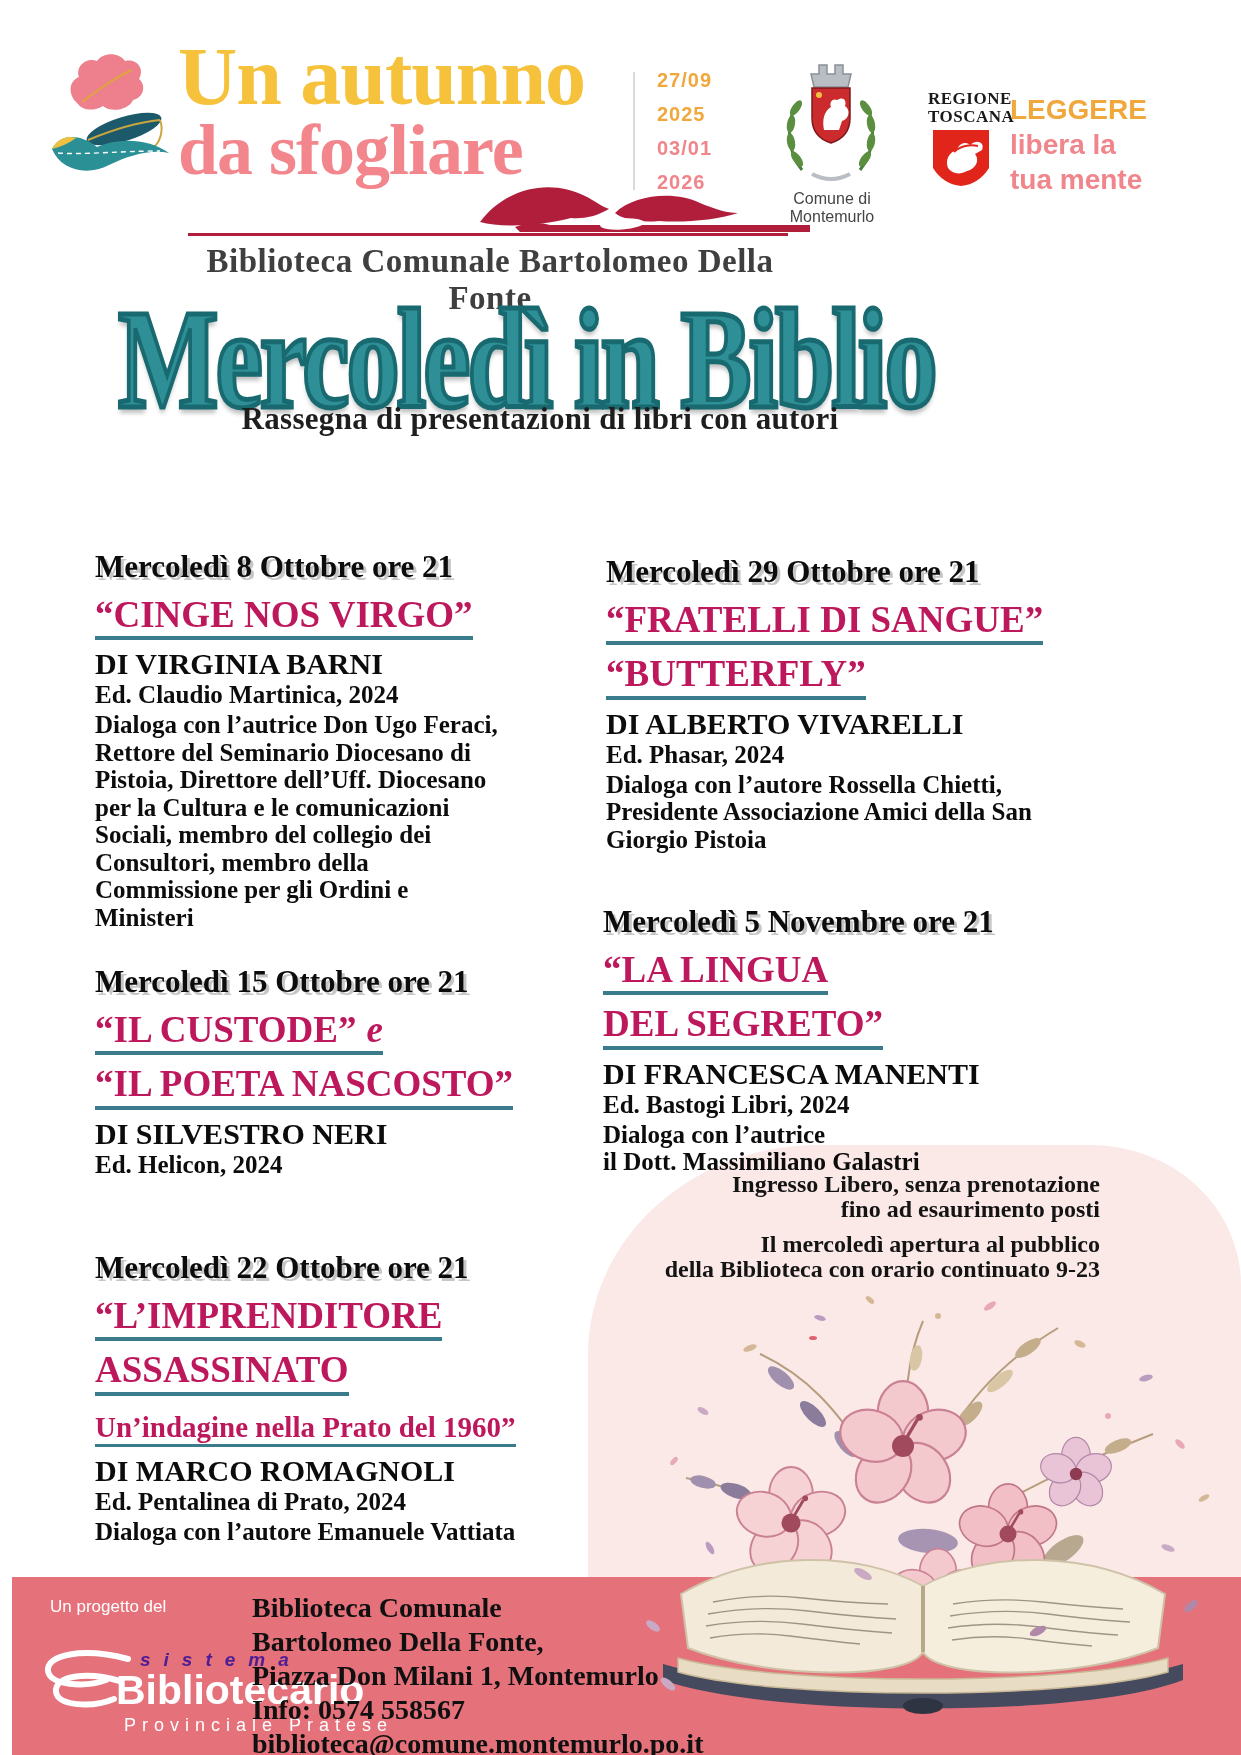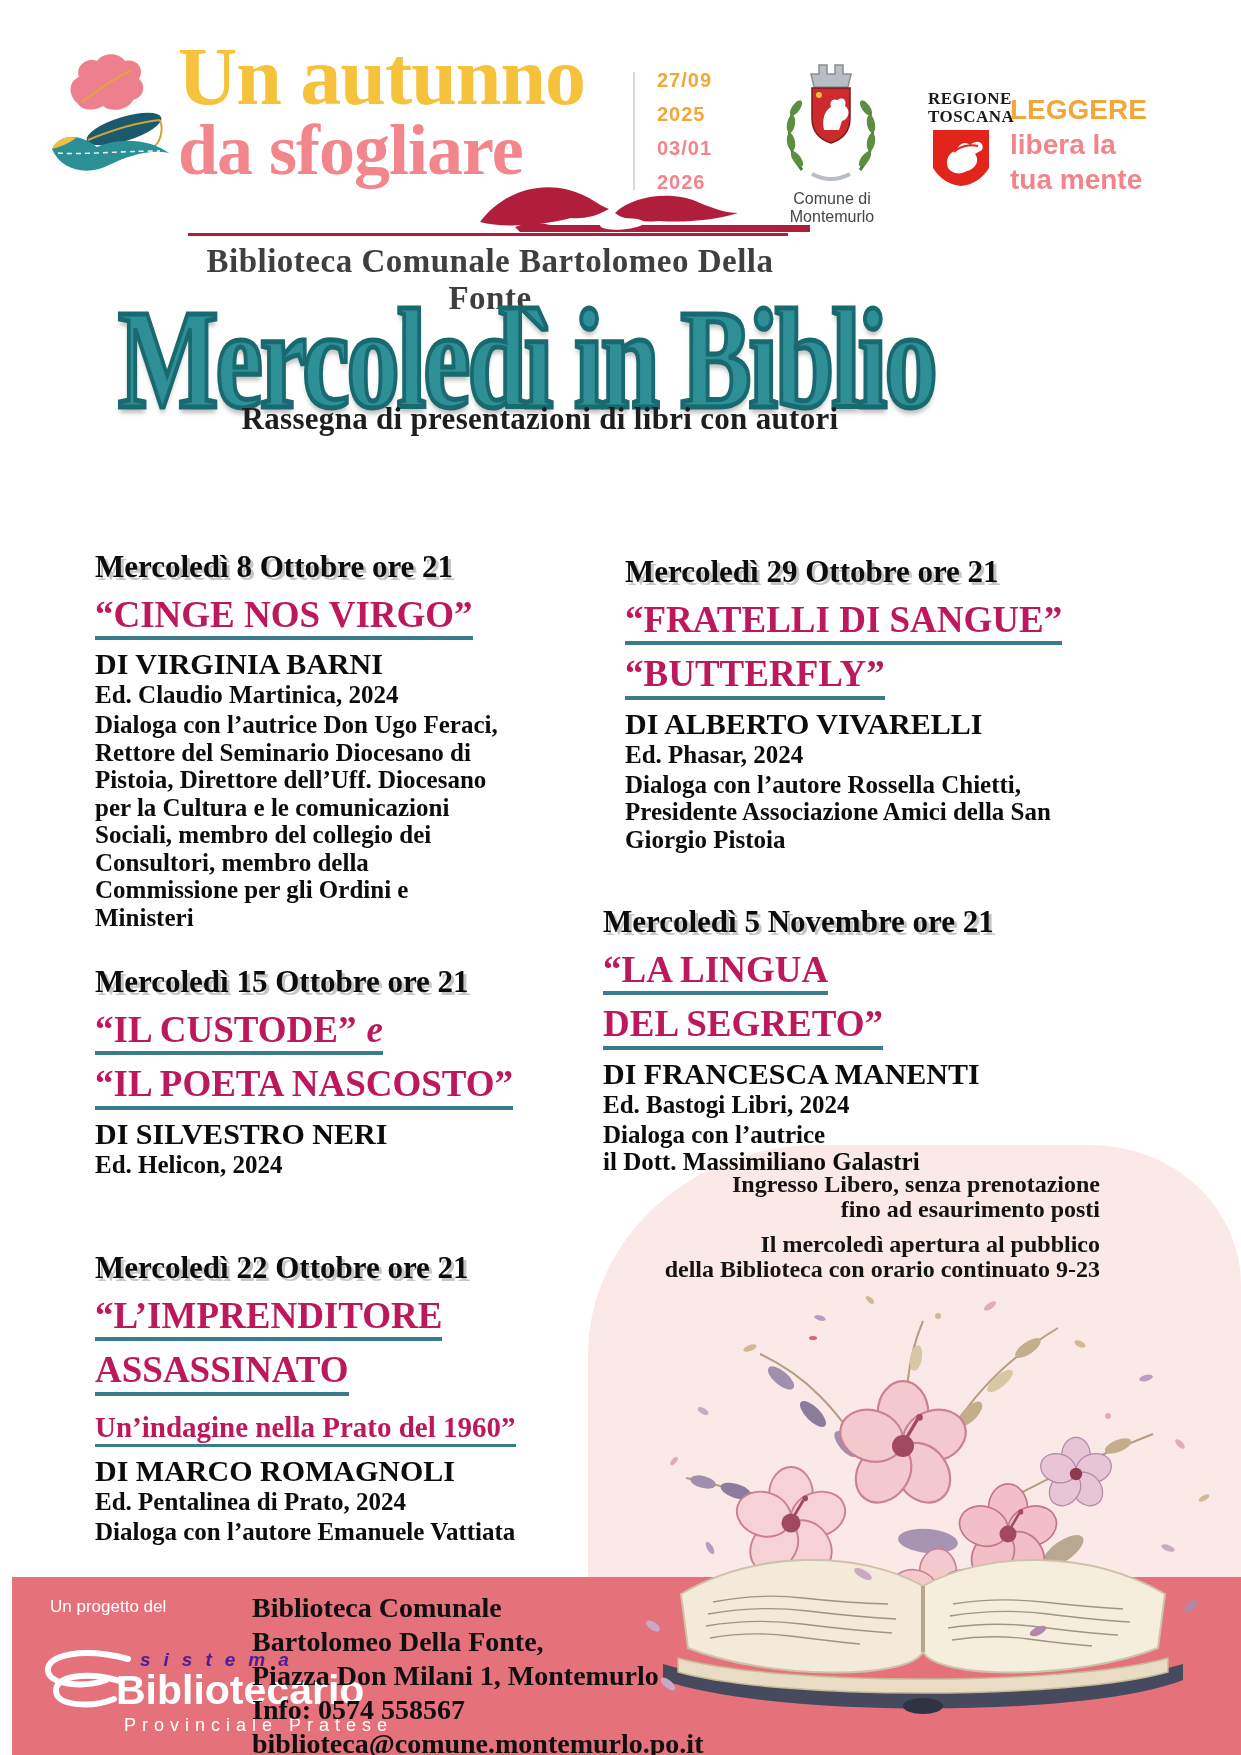--- a/index.html
+++ b/index.html
@@ -35,21 +35,21 @@
               color:#2e8f96;-webkit-text-stroke:5px #186a70;letter-spacing:-4px;white-space:nowrap;
               text-shadow:0 6px 5px rgba(70,70,70,0.35);}
   .subtitle{position:absolute;left:195px;top:401px;width:690px;text-align:center;
             font-size:31px;font-weight:bold;color:#1e1e1e;letter-spacing:0.3px;}
 
   
   .event{position:absolute;z-index:3;}
   .e1{left:95px;top:549px;width:420px;}
   .e2{left:95px;top:964px;width:490px;}
   .e3{left:95px;top:1250px;width:535px;}
-  .e4{left:625px;top:554px;width:490px;}
+  .e4{left:606px;top:554px;width:490px;}
   .e5{left:603px;top:904px;width:480px;}
   .ev-date{font-size:31px;font-weight:bold;color:#0c0c0c;text-shadow:3px 3px 0 #c6c6c6;
            margin-bottom:8px;white-space:nowrap;}
   .ev-title{font-size:37px;font-weight:bold;color:#be185d;}
   .ev-title .row{display:block;margin-bottom:7px;}
   .ev-title .tl{display:inline-block;border-bottom:4px solid #3a7b8c;padding-bottom:1px;line-height:1.12;}
   .ev-title .row.small .tl{font-size:29px;border-bottom-width:3px;}
   .ev-title em{font-style:italic;margin-left:10px;}
   .ev-author{font-size:30px;font-weight:bold;color:#0c0c0c;margin-top:5px;white-space:nowrap;}
   .ev-ed{font-size:25px;font-weight:bold;color:#0c0c0c;margin-top:0;}

